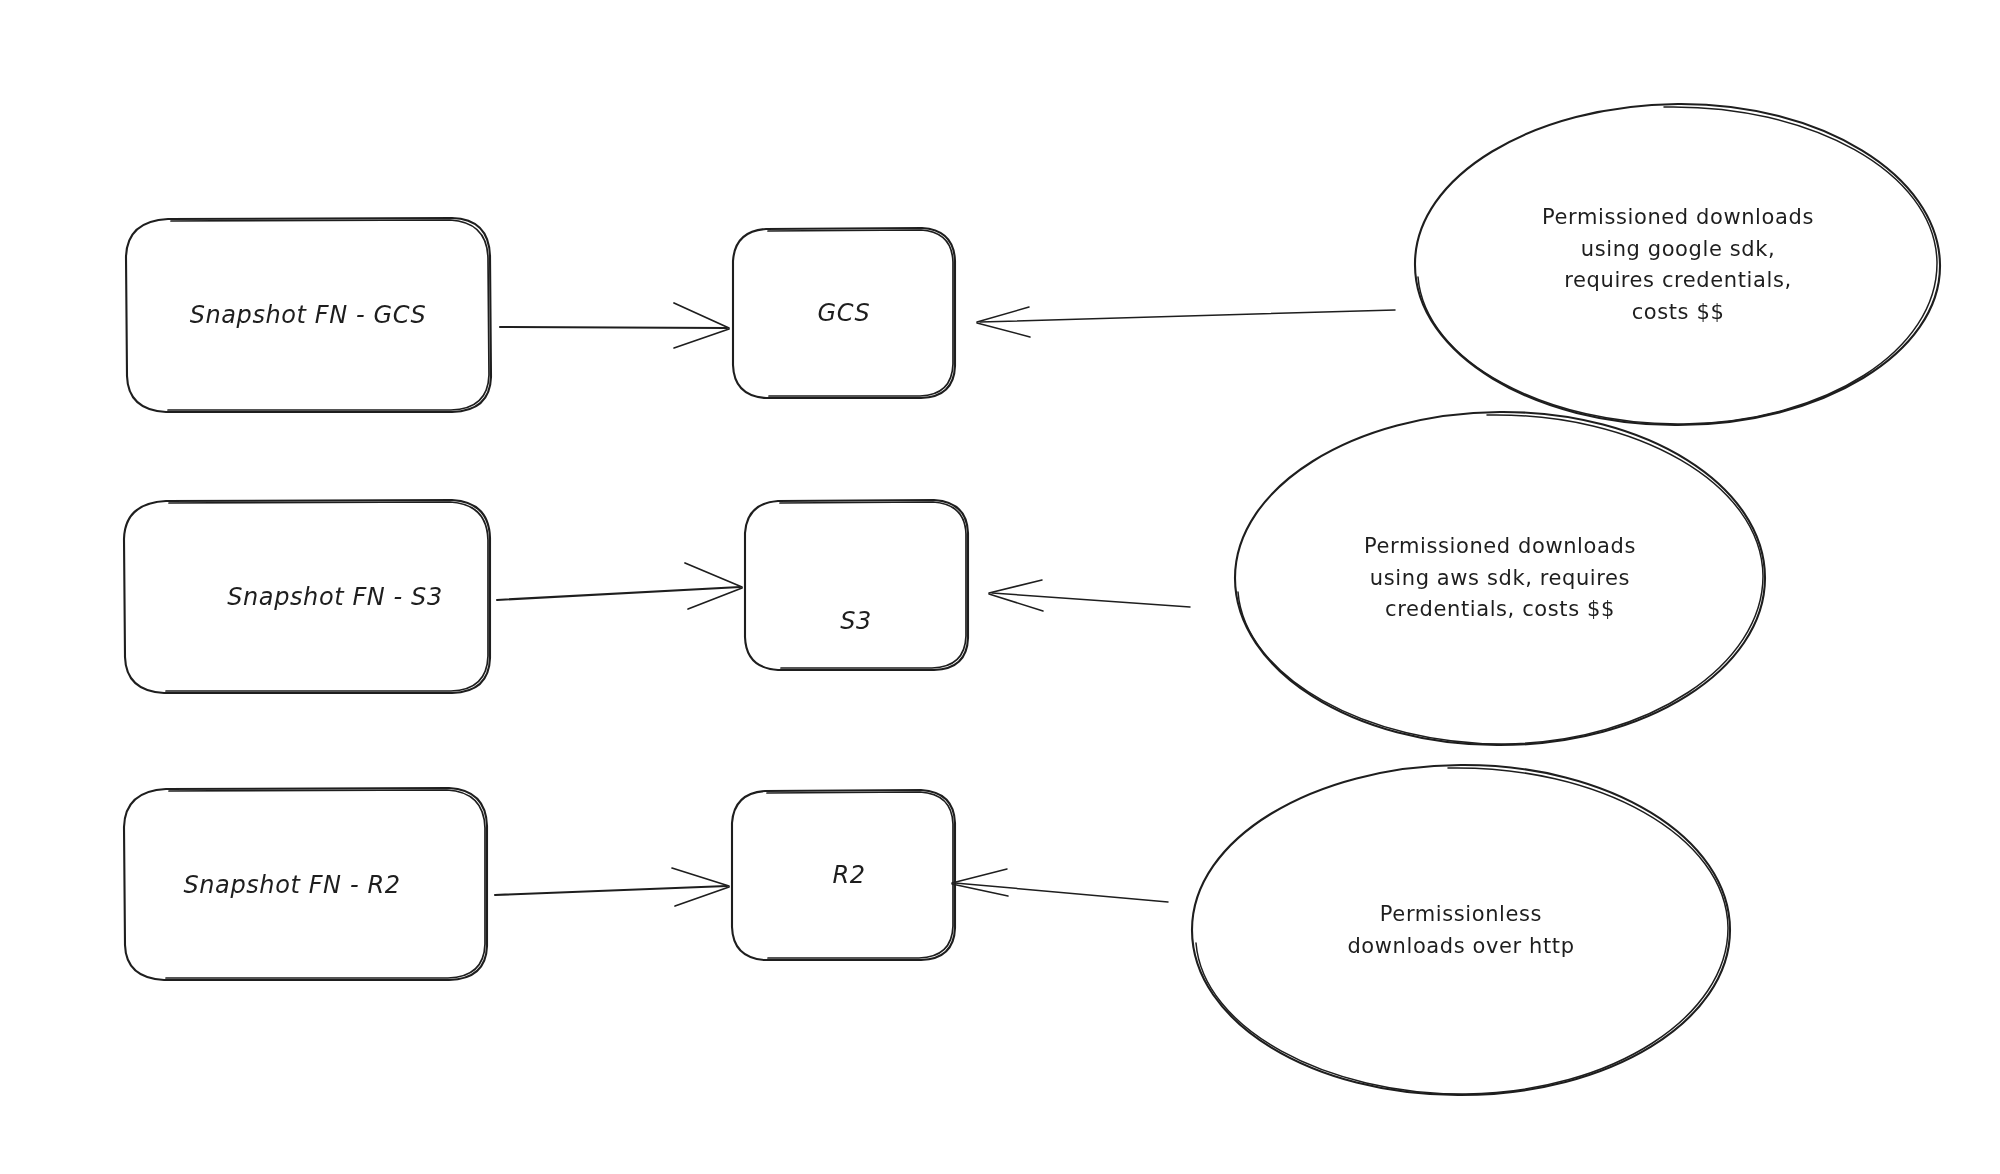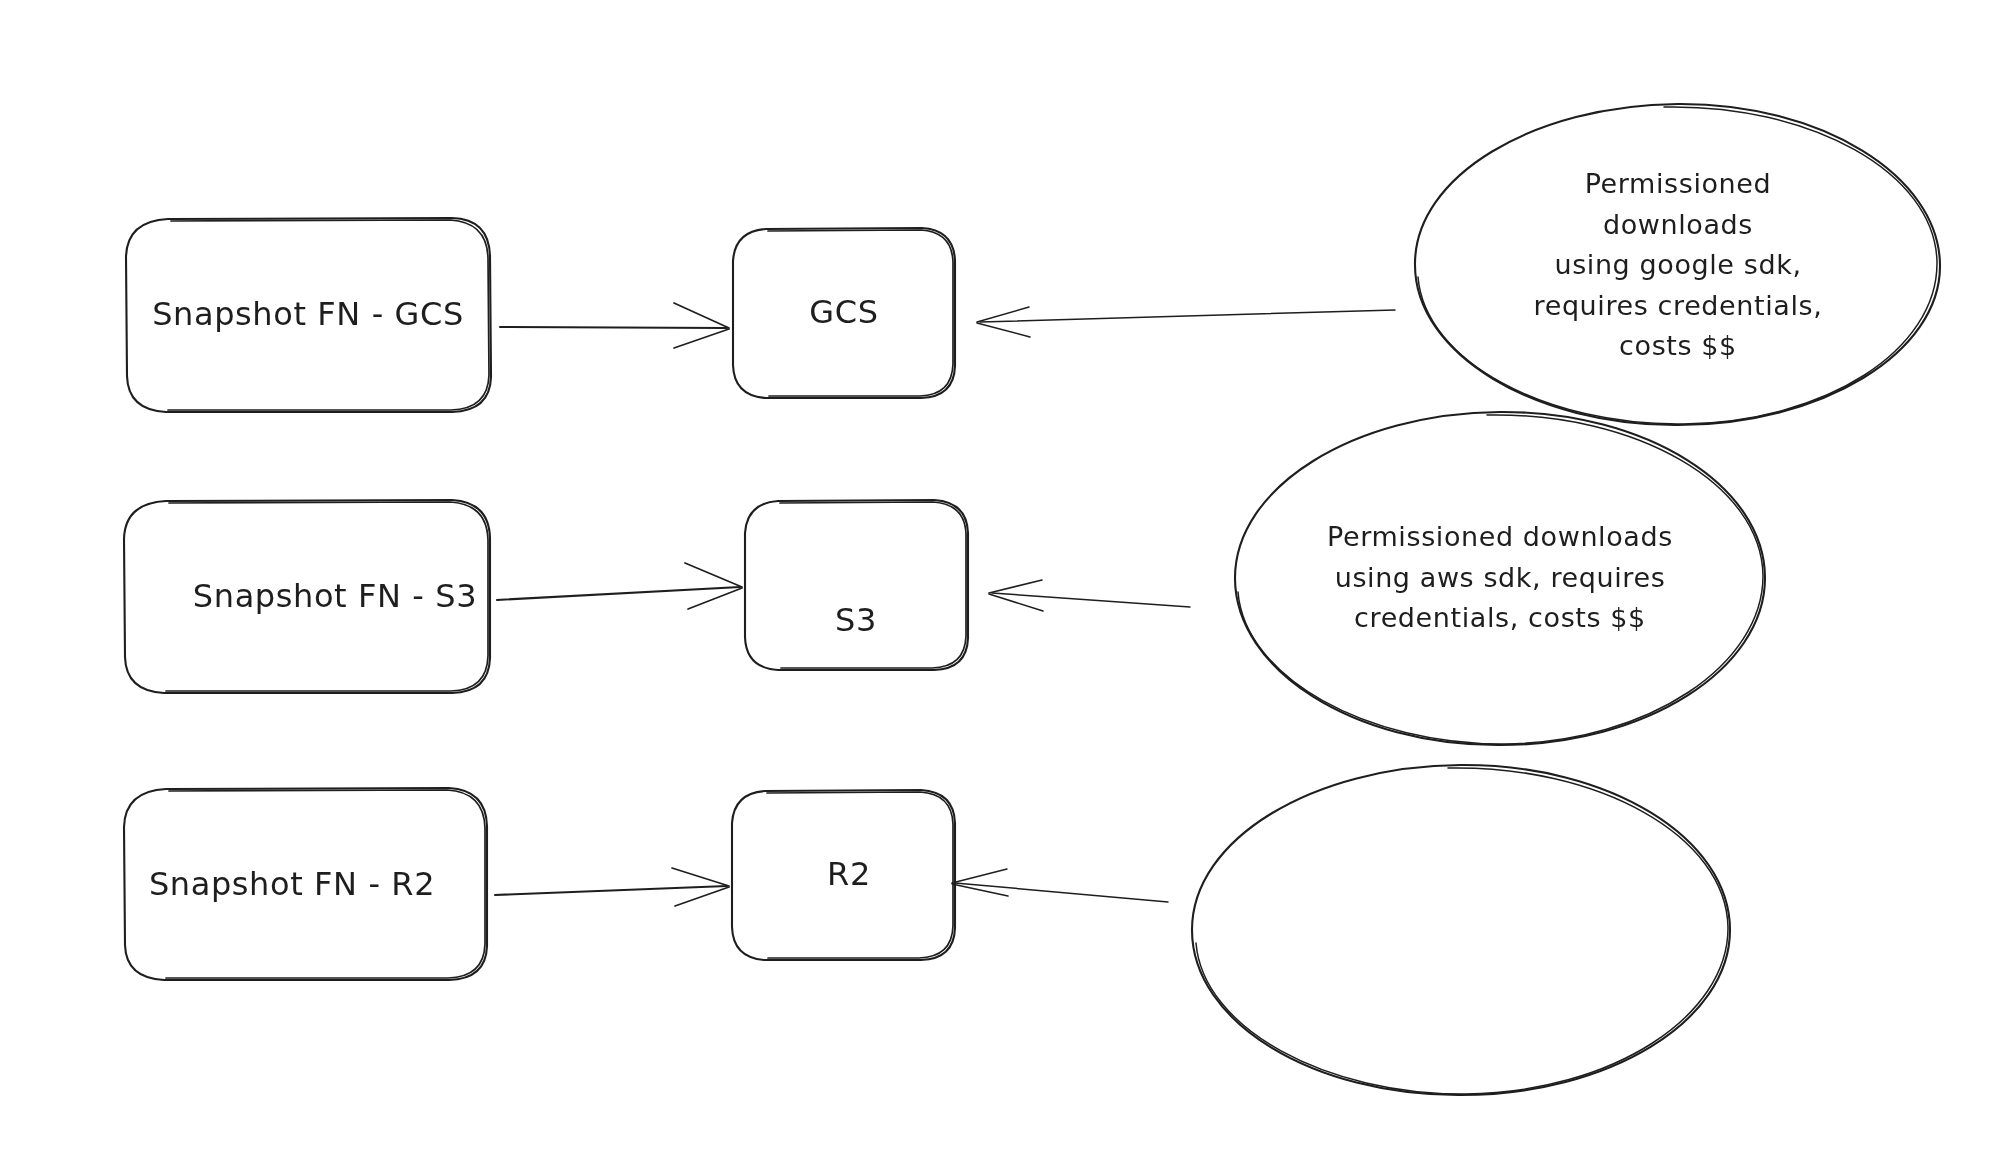--- a/index.html
+++ b/index.html
@@ -45,24 +45,25 @@
     color: #1e1e1e;
     font-family: "DejaVu Sans", sans-serif;
     font-size: 26px;
     letter-spacing: 0.6px;
     line-height: 1.42;
     white-space: pre-line;
     transform: translate(-50%, -50%);
     pointer-events: none;
   }
   .node-label.box-label {
-    font-size: 32px;
+    font-size: 24px;
+    font-style: italic;
   }
   .node-label.ellipse-label {
-    font-size: 27px;
+    font-size: 21px;
     line-height: 1.5;
   }
 </style>
 </head>
 <body>
 
 <div id="canvas">
 
   <svg class="layer" viewBox="0 0 2000 1174" aria-hidden="true">
 
@@ -163,14 +164,16 @@
   <div class="node-label box-label" style="left:856px; top:585px;margin-top:36px;">S3</div>
 
   <div class="node-label ellipse-label" style="left:1500px; top:578px;">Permissioned downloads
 using aws sdk, requires
 credentials, costs $$</div>
 
   <div class="node-label box-label" style="left:292px; top:885px;">Snapshot FN - R2</div>
 
   <div class="node-label box-label" style="left:843px; top:875px;margin-left:6px;">R2</div>
 
+  <div class="node-label ellipse-label" style="left:1461px; top:930px;">Permissionless
+downloads over http</div>
 
 </div>
 
 </body></html>

